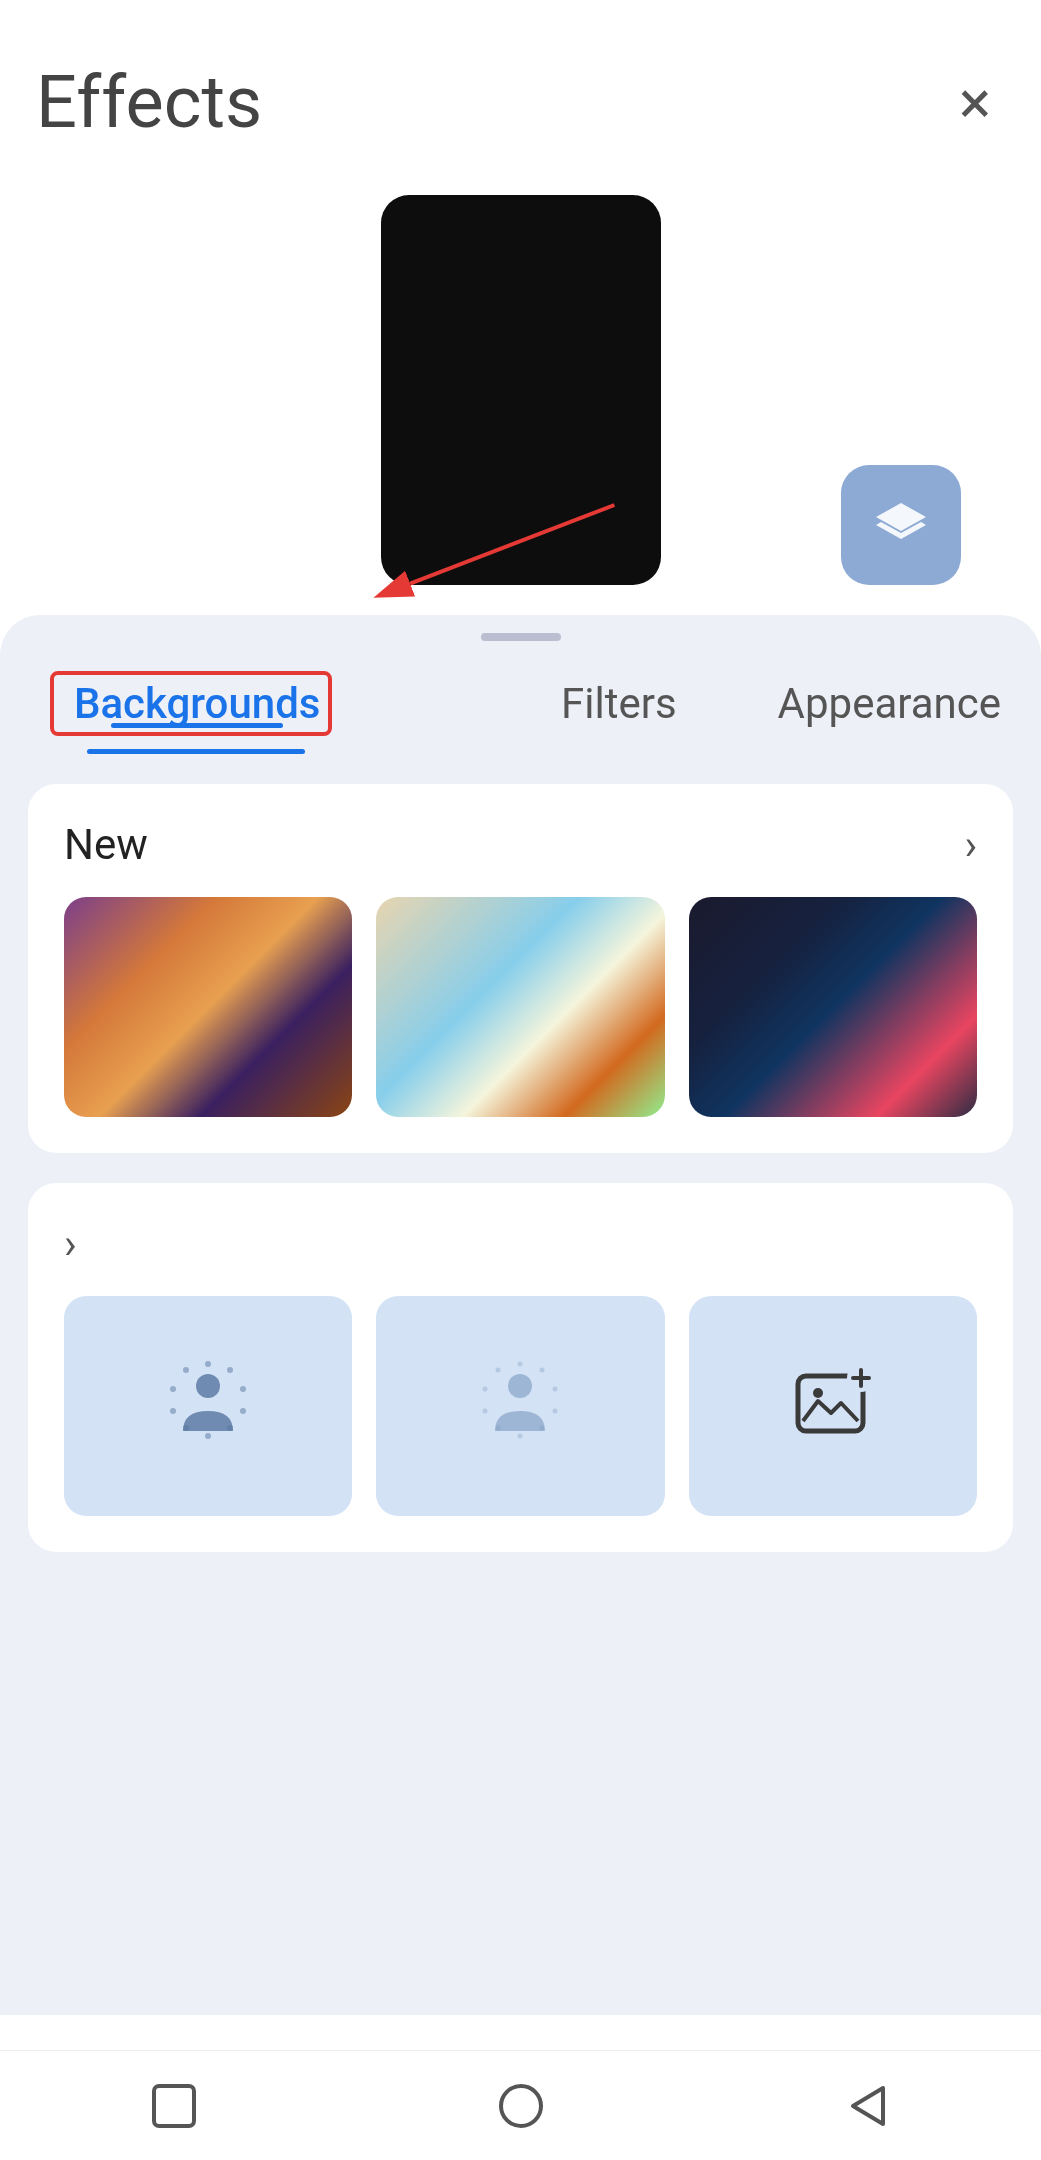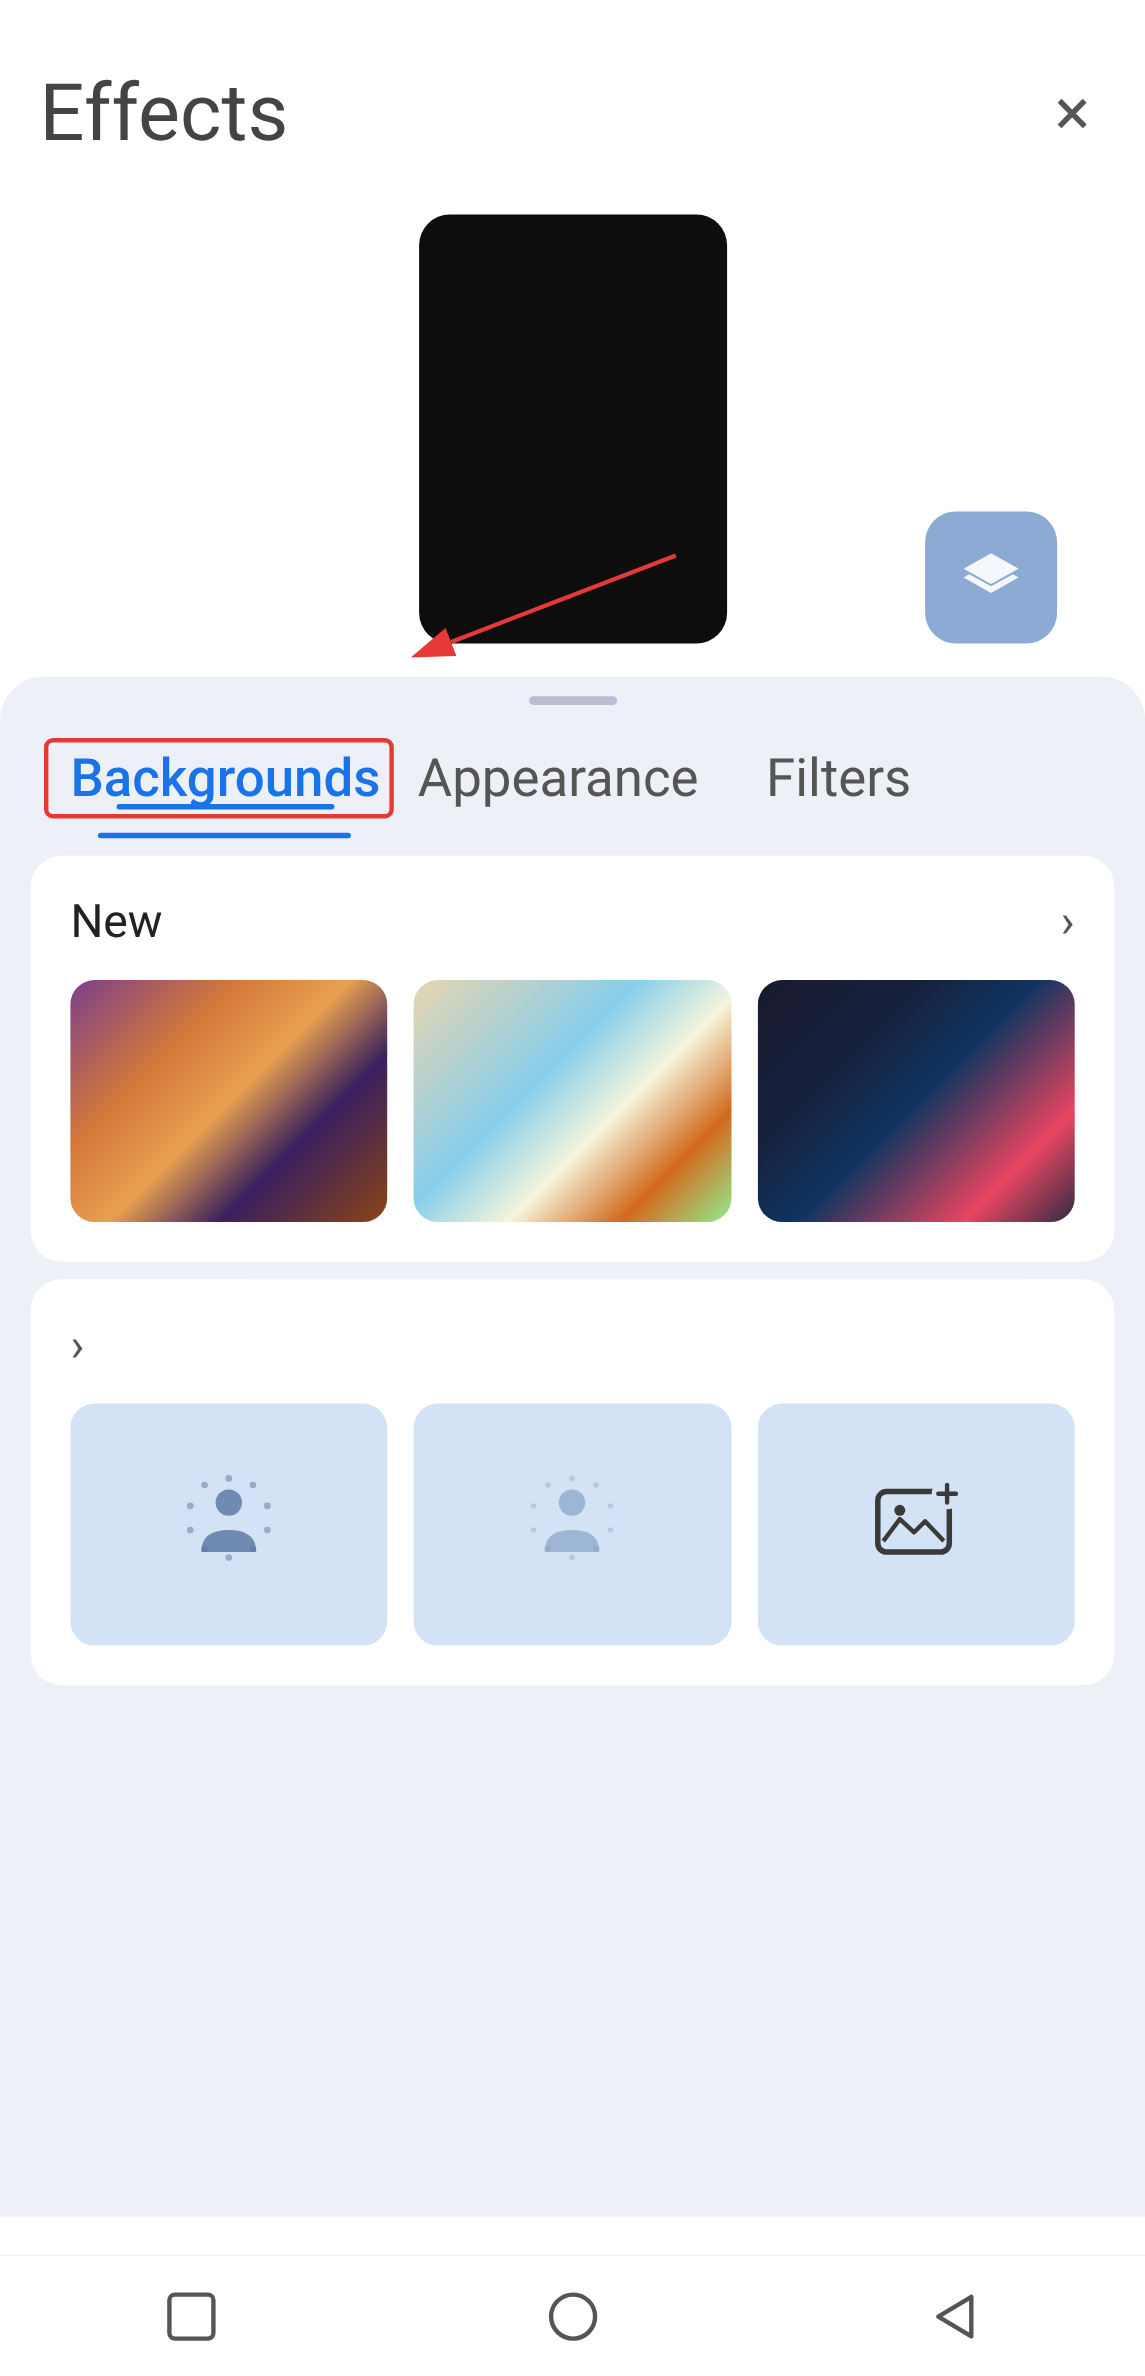--- a/index.html
+++ b/index.html
@@ -91,22 +91,22 @@
     .tabs-row {
       display: flex;
       align-items: center;
       padding: 30px 40px 0 40px;
       gap: 0;
       border-bottom: none;
       position: relative;
     }
     .tab-item {
       flex: 1;
-      text-align: left;
-      font-size: 48px;
+      text-align: right;
+      font-size: 42px;
       color: #555;
       cursor: pointer;
       padding-bottom: 18px;
       position: relative;
       margin-left: 12px;
     }
     .tab-item.active {
       color: #1a73e8;
       font-weight: 500;
     }
@@ -126,21 +126,21 @@
       border: 4px solid #e53935;
       border-radius: 8px;
       padding: 4px 8px;
       margin-right: 10px;
     }
 
     
     .section-card {
       background: #fff;
       border-radius: 28px;
-      margin: 16px 28px 0 28px;
+      margin: 30px 28px 0 28px;
       padding: 36px 36px 36px 36px;
     }
 
     .section-header {
       display: flex;
       justify-content: space-between;
       align-items: center;
       margin-bottom: 28px;
     }
     .section-title {
@@ -255,22 +255,22 @@
   </div>
 
   <div class="tabs-row">
 
     <div style="flex:1;display:flex;align-items:center;justify-content:center;padding-bottom:18px;position:relative;">
       <div class="tab-backgrounds-wrapper">
         <div class="tab-item active" style="padding:0;">Backgrounds</div>
       </div>
       <div style="position:absolute;bottom:0;left:15%;width:70%;height:5px;background:#1a73e8;border-radius:3px;"></div>
     </div>
+    <div class="tab-item">Filters</div>
     <div class="tab-item">Appearance</div>
-    <div class="tab-item">Filters</div>
   </div>
 
   <div class="section-card">
     <div class="section-header">
       <span class="section-title">New</span>
       <span class="section-arrow">›</span>
     </div>
     <div class="thumbnails-row">
       <div class="thumbnail thumb-1"></div>
       <div class="thumbnail thumb-2"></div>

